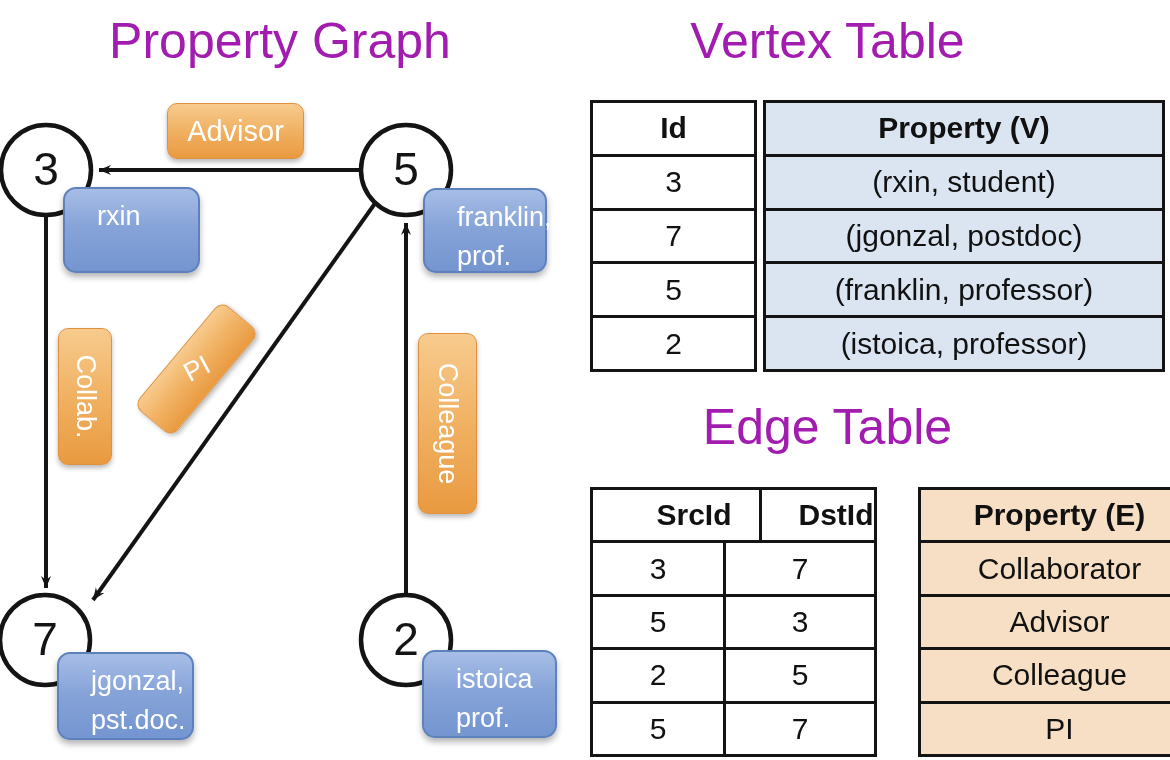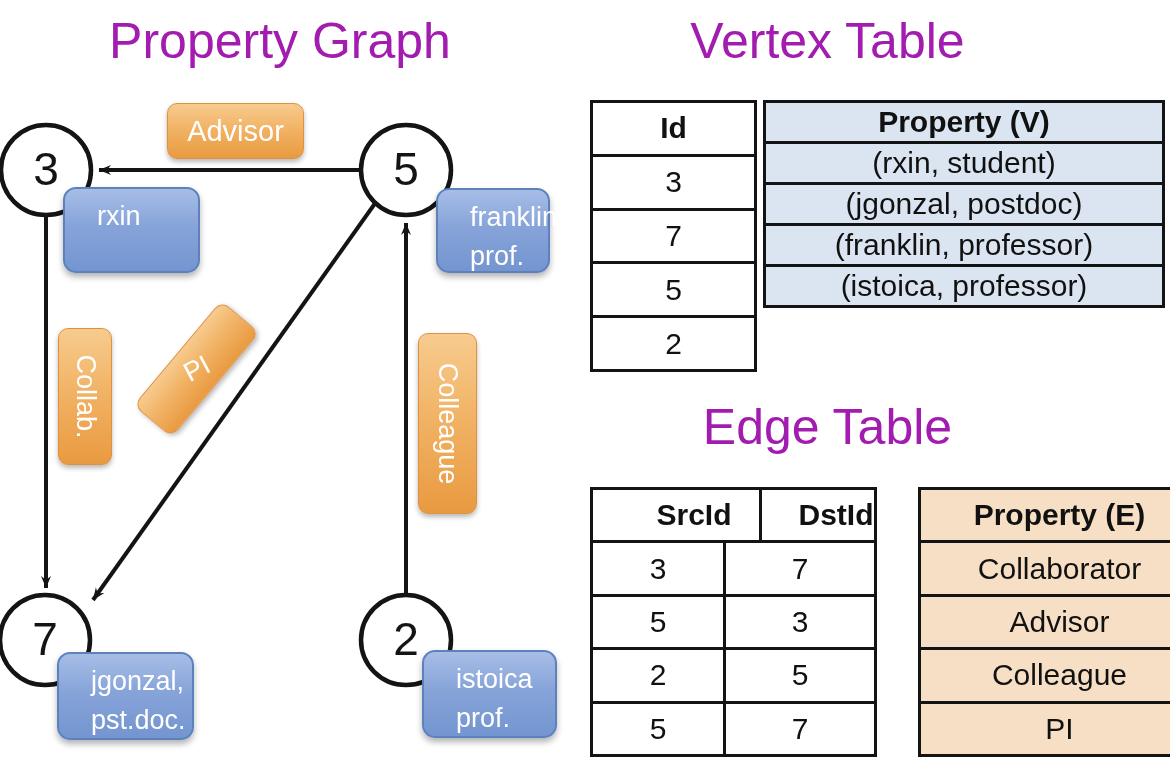--- a/index.html
+++ b/index.html
@@ -85,42 +85,42 @@
   <div class="olabel pi-box" style="left:128px;top:344px;width:135px;height:48px;">
     <span class="p">PI</span>
   </div>
   <div class="olabel" style="left:418px;top:333px;width:57px;height:179px;">
     <span class="v">Colleague</span>
   </div>
 
   <div class="vlabel" style="left:63px;top:187px;width:137px;height:86px;">
     <span>rxin</span>
   </div>
-  <div class="vlabel" style="left:436px;top:188px;width:114px;height:85px;">
+  <div class="vlabel" style="left:423px;top:188px;width:124px;height:85px;">
     <span>franklin,</span>
     <span>prof.</span>
   </div>
   <div class="vlabel" style="left:57px;top:652px;width:137px;height:88px;">
     <span>jgonzal,</span>
     <span>pst.doc.</span>
   </div>
   <div class="vlabel" style="left:422px;top:650px;width:135px;height:88px;">
     <span>istoica</span>
     <span>prof.</span>
   </div>
 
   <div class="tblcol" style="left:590px;top:100px;width:167px;height:272px;">
     <div class="cell hdr">Id</div>
     <div class="cell">3</div>
     <div class="cell">7</div>
     <div class="cell">5</div>
     <div class="cell">2</div>
   </div>
 
-  <div class="tblcol bluefill" style="left:763px;top:100px;width:402px;height:208px;">
+  <div class="tblcol bluefill" style="left:763px;top:100px;width:402px;height:272px;">
     <div class="cell hdr">Property (V)</div>
     <div class="cell">(rxin, student)</div>
     <div class="cell">(jgonzal, postdoc)</div>
     <div class="cell">(franklin, professor)</div>
     <div class="cell">(istoica, professor)</div>
   </div>
 
   <div class="tblcol" style="left:590px;top:487px;width:287px;height:270px;">
     <div class="row hdr-row">
       <div class="c src">SrcId</div>

